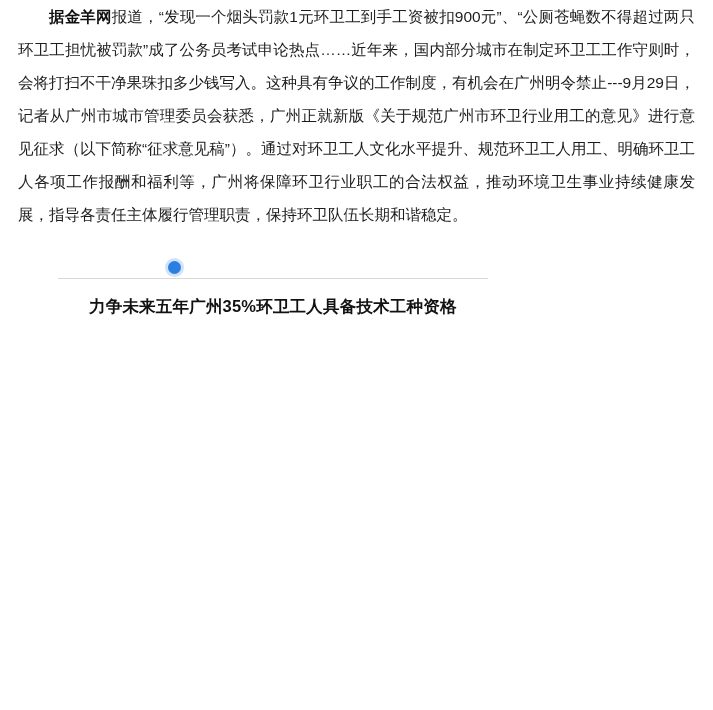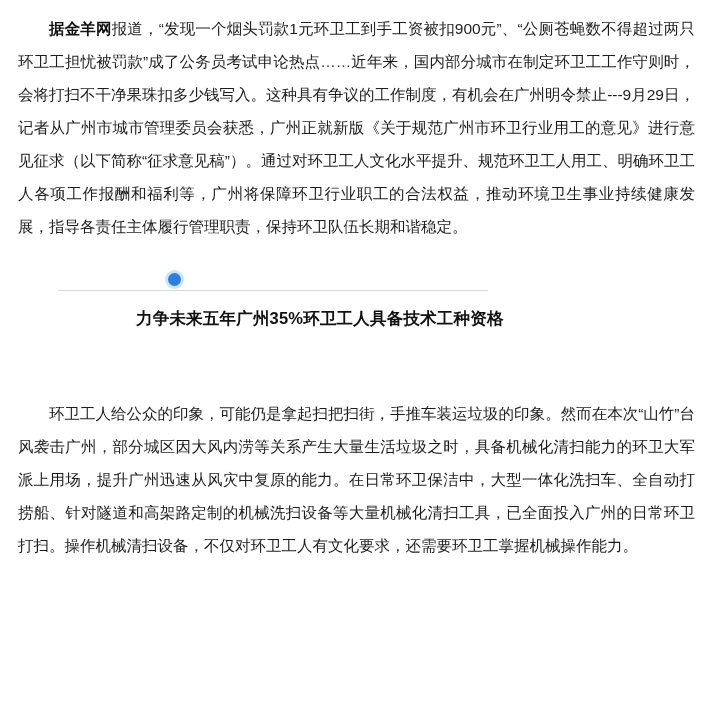--- a/index.html
+++ b/index.html
@@ -24,21 +24,20 @@
     margin: 0 0 0 0;
     padding: 0 18px 0 18px;
     font-size: 15.5px;
     line-height: 33px;
     text-align: justify;
     text-justify: inter-ideograph;
     color: #1c1c1c;
     text-indent: 2em;
   }
   .para-top {
-    padding-top: 12px;
   }
   .lead-source {
     font-weight: bold;
     color: #111;
   }
   .subhead-wrap {
     position: relative;
     padding: 0 18px;
     margin-top: 28px;
     margin-bottom: 34px;
@@ -61,21 +60,21 @@
   .subhead-line {
     position: absolute;
     left: -110px;
     top: 19px;
     width: 430px;
     height: 1px;
     background: #d8d8d8;
   }
   .subhead-text {
     margin-top: 6px;
-    margin-left: 118px;
+    margin-left: 71px;
     font-size: 16.5px;
     font-weight: bold;
     color: #111;
     letter-spacing: 0.2px;
     line-height: 26px;
   }
   .gap-small { height: 22px; }
   .gap-tiny { height: 10px; }
 </style>
 </head>
@@ -91,15 +90,14 @@
       <span class="subhead-dot"></span>
     </div>
     <div class="subhead-text">力争未来五年广州35%环卫工人具备技术工种资格</div>
   </div>
 
   <div class="gap-small"></div>
 
 
   <div class="gap-tiny"></div>
 
-  <p class="para">环卫工人给公众的印象，可能仍是拿起扫把扫街，手推车装运垃圾的印象。然而在本次“山竹”台风袭击广州，部分城区因大风内涝等关系产生大量生活垃圾之时，具备机械化清扫能力的环卫大军派上用场，提升广州迅速从风灾中复原的能力。在日常环卫保洁中，大型一体化洗扫车、全自动打捞船、针对隧道和高架路定制的机械洗扫设备等大量机械化清扫工具，已全面投入广州的日常环卫打扫。操作机械清扫设备，不仅对环卫工人有文化要求，还需要环卫工掌握机械操作能力。</p>
 
 </div>
 
 </body></html>

